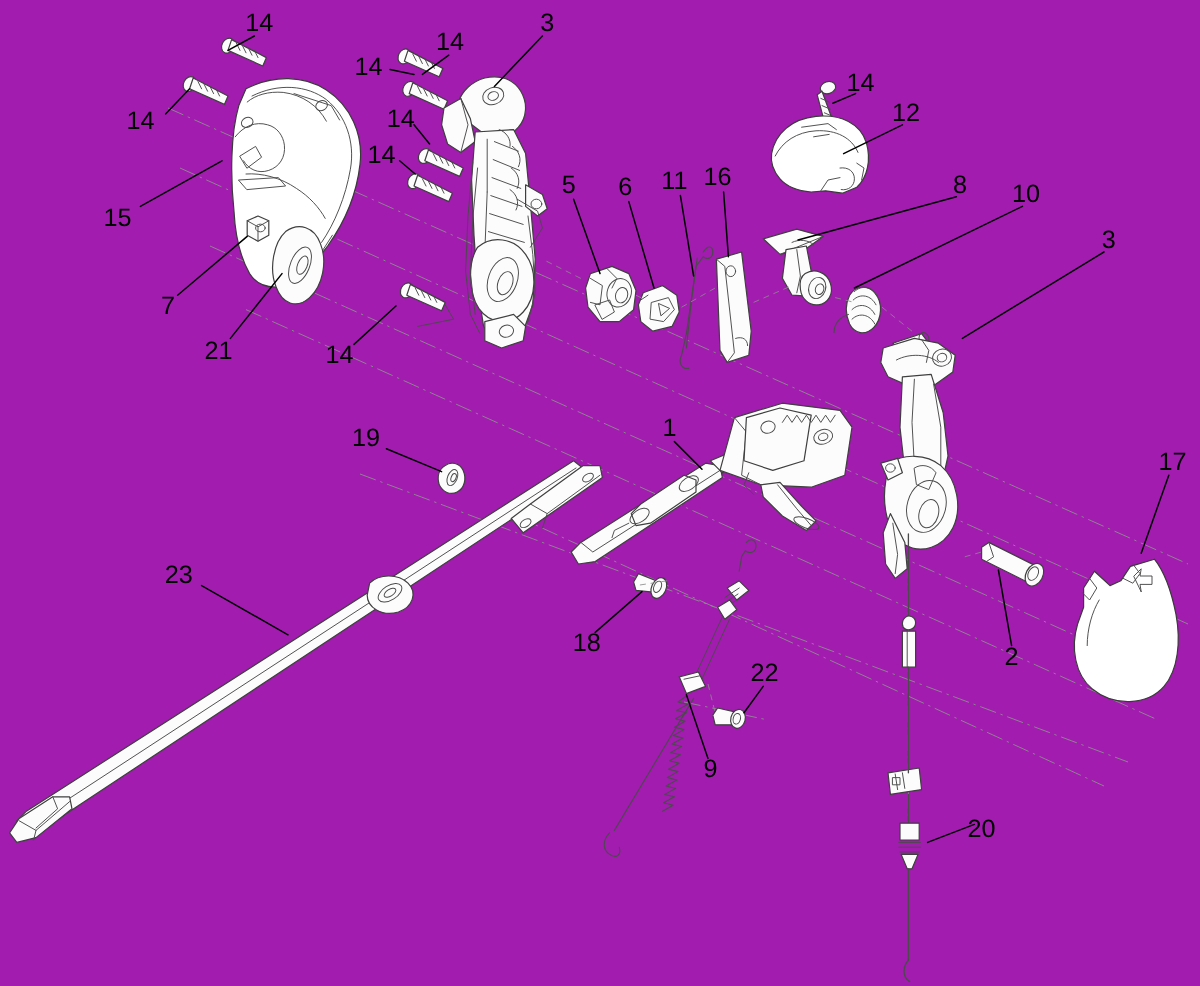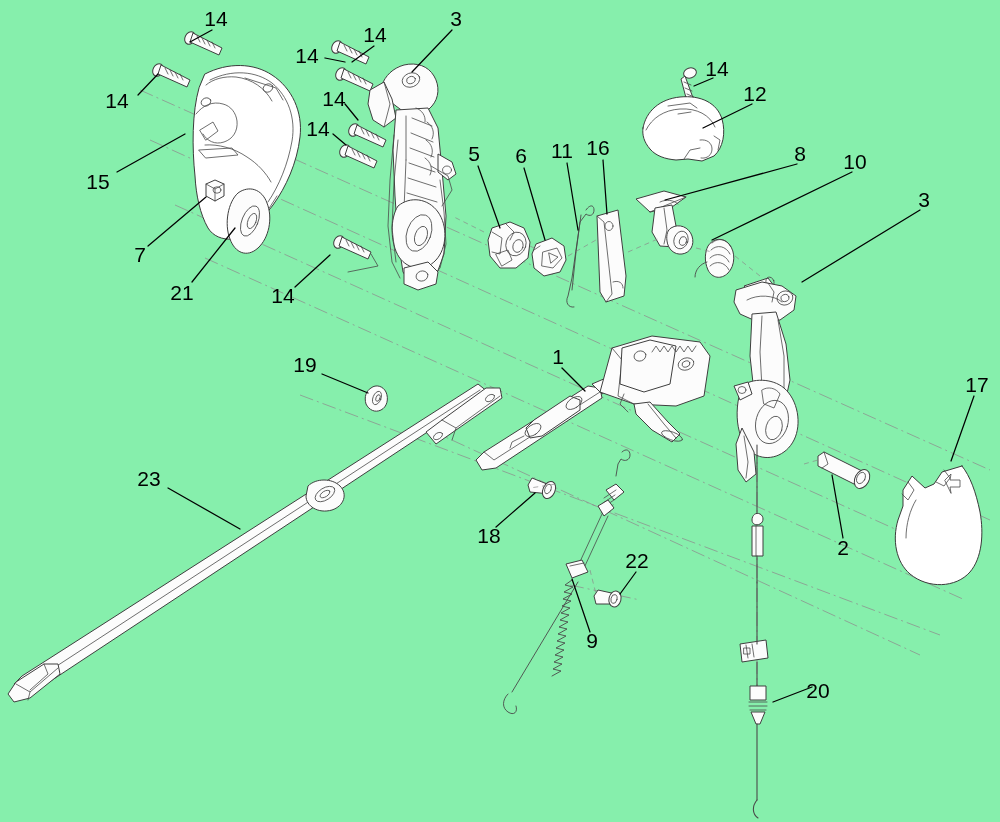--- a/index.html
+++ b/index.html
@@ -5,21 +5,21 @@
 <style>
   html, body {
     margin: 0;
     padding: 0;
     background: #ffffff;
   }
   #diagram-root {
     position: relative;
     width: 1000px;
     height: 822px;
-    background: #86efac;
+    background: #a21caf;
     font-family: "Liberation Sans", sans-serif;
     overflow: hidden;
   }
   svg#parts-svg {
     display: block;
     width: 1000px;
     height: 822px;
   }
   .part-outline {
     fill: #ffffff;

